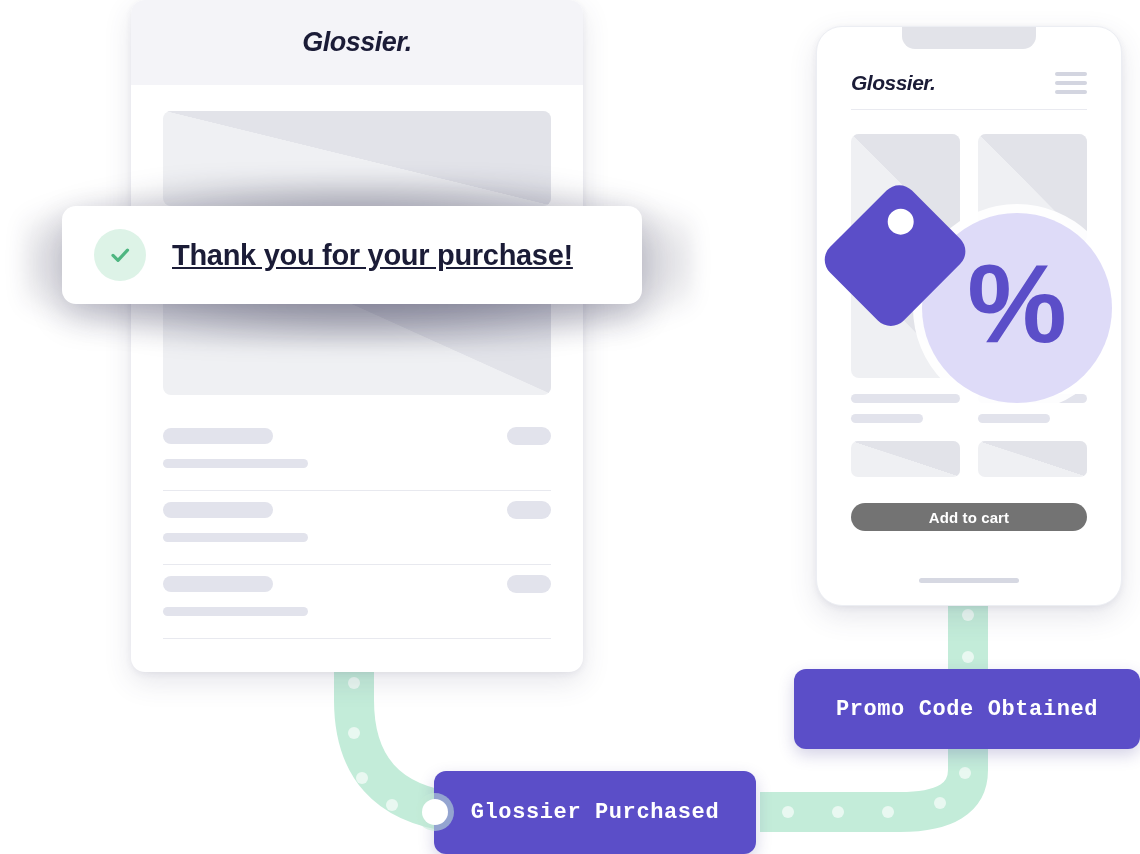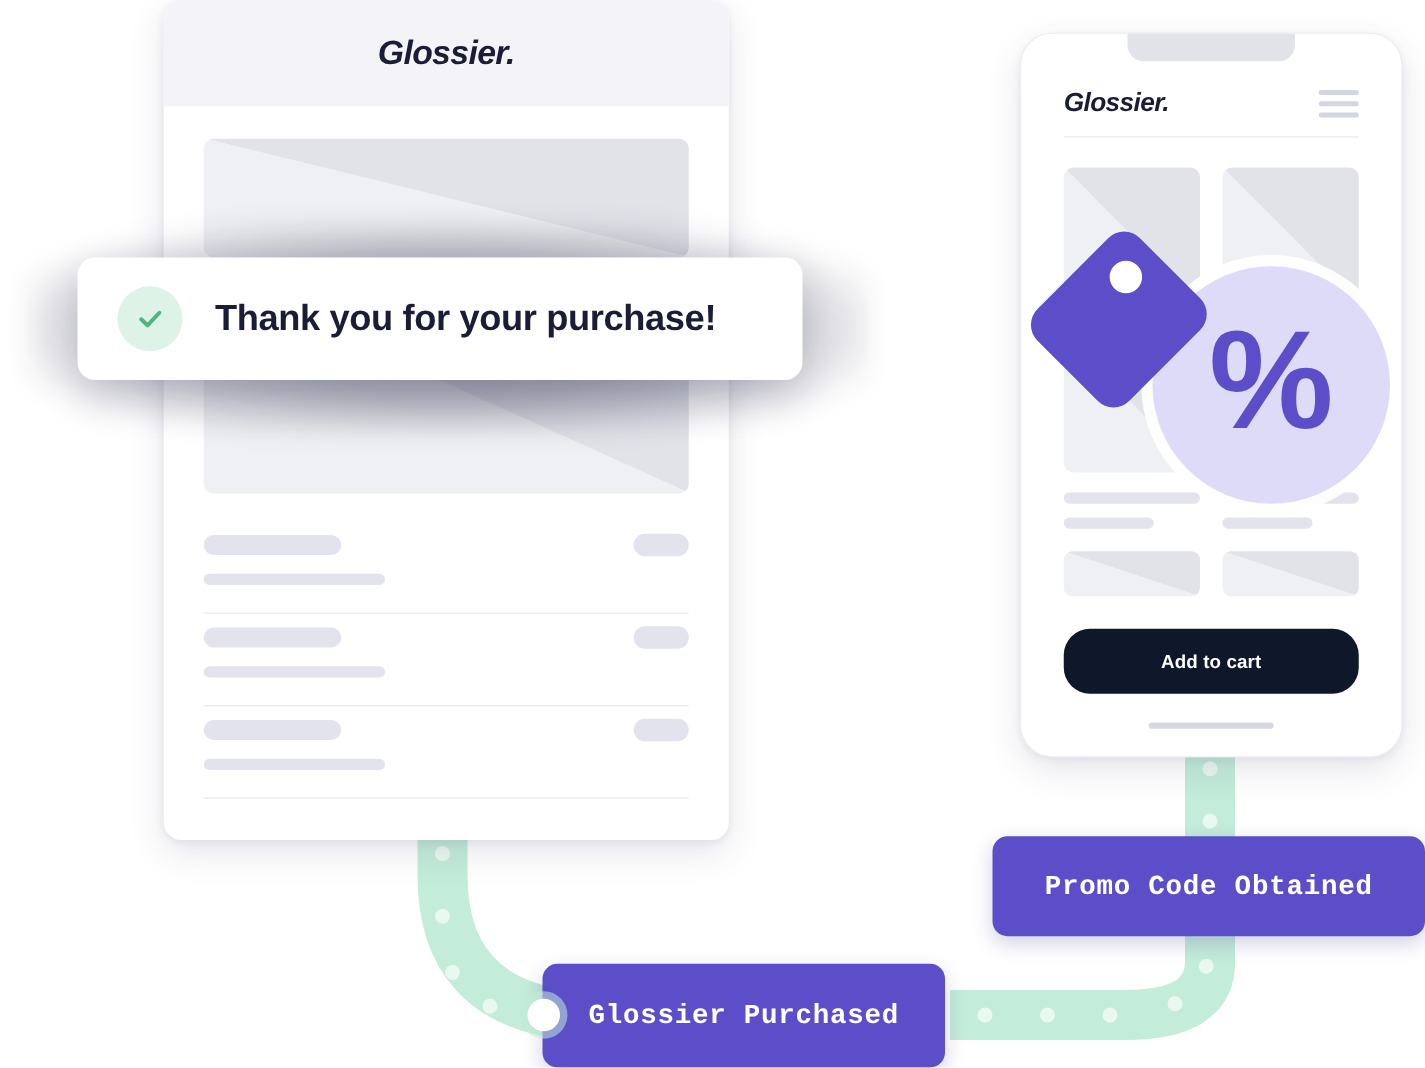--- a/index.html
+++ b/index.html
@@ -56,20 +56,21 @@
     background:#ffffff;border-radius:14px;display:flex;align-items:center;
     box-shadow:0 14px 34px rgba(30,28,70,.20);
   }
   .check-circle{
     width:52px;height:52px;border-radius:50%;background:#ddf3e7;
     margin-left:32px;flex:0 0 auto;display:flex;align-items:center;justify-content:center;
   }
   .toast-text{
     margin-left:26px;font-size:29px;font-weight:bold;color:#1b1c37;letter-spacing:-0.3px;
     white-space:nowrap;
+    text-decoration:underline;
   }
 
   
   .phone{
     position:absolute;left:816px;top:26px;width:304px;height:578px;
     background:#ffffff;border-radius:26px;border:1px solid #eceef3;
     box-shadow:0 10px 28px rgba(60,60,100,.13), 0 2px 6px rgba(60,60,100,.07);
   }
   .notch{
     position:absolute;left:50%;transform:translateX(-50%);top:0;width:134px;height:22px;
@@ -86,21 +87,21 @@
   .grid2 .img-ph{flex:1;height:110px;}
   .txt-rows{display:flex;gap:18px;margin-top:16px;}
   .txt-col{flex:1;}
   .txt-col .bar{height:9px;}
   .l-a{width:100%;}
   .l-b{width:66%;margin-top:11px;}
   .grid2b{display:flex;gap:18px;margin-top:18px;}
   .grid2b .img-ph{flex:1;height:36px;border-radius:7px;}
 
   .add-cart{
-    margin-top:26px;height:52px;border-radius:21px;background:#0f172a;
+    margin-top:26px;height:28px;border-radius:21px;background:#737373;
     display:flex;align-items:center;justify-content:center;
     color:#ffffff;font-size:15px;font-weight:bold;letter-spacing:.1px;
   }
   .home-ind{
     position:absolute;left:50%;transform:translateX(-50%);bottom:22px;
     width:100px;height:5px;border-radius:3px;background:#d6d8e2;
   }
 
   
   .badge{position:absolute;left:822px;top:183px;width:266px;height:250px;}

